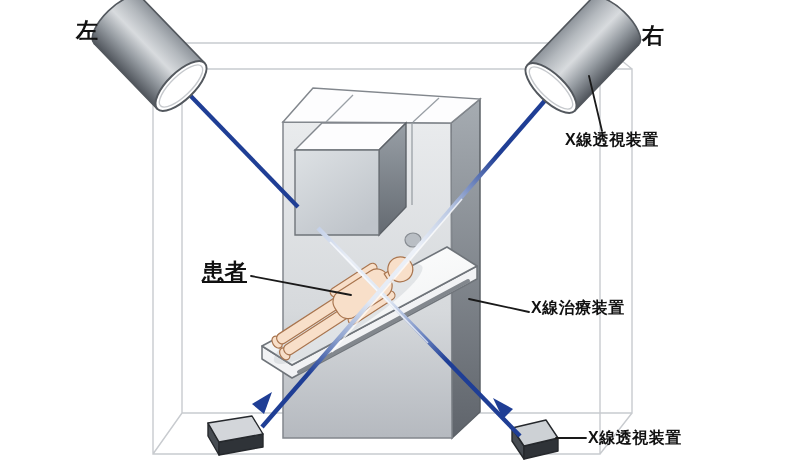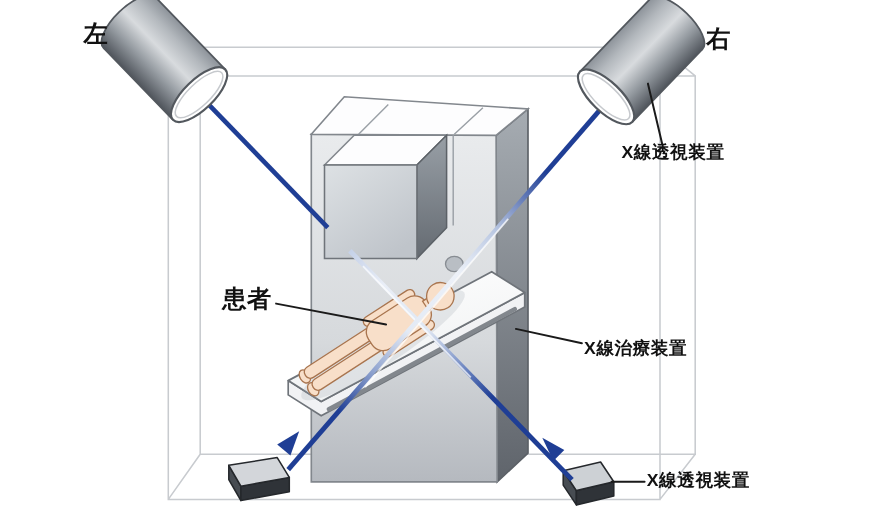--- a/index.html
+++ b/index.html
@@ -158,17 +158,17 @@
     <line x1="589" y1="76" x2="602" y2="131"></line>
     <line x1="251" y1="276" x2="351" y2="295"></line>
     <line x1="469" y1="299" x2="529" y2="312"></line>
     <line x1="556" y1="438" x2="586" y2="438"></line>
   </g>
 </svg>
 
 <div class="lbl big" style="left:76px;top:20px;">左</div>
 <div class="lbl big" style="left:642px;top:25px;">右</div>
 <div class="lbl med" style="left:565px;top:132px;">X線透視装置</div>
-<div class="lbl big" style="left:202px;top:261px;">患者</div>
-<div class="lbl med" style="left:531px;top:310px;">X線治療装置</div>
+<div class="lbl big" style="left:202px;top:261px;text-decoration:underline;">患者</div>
+<div class="lbl med" style="left:531px;top:300px;">X線治療装置</div>
 <div class="lbl med" style="left:588px;top:430px;">X線透視装置</div>
 
 </div>
 
 </body></html>

